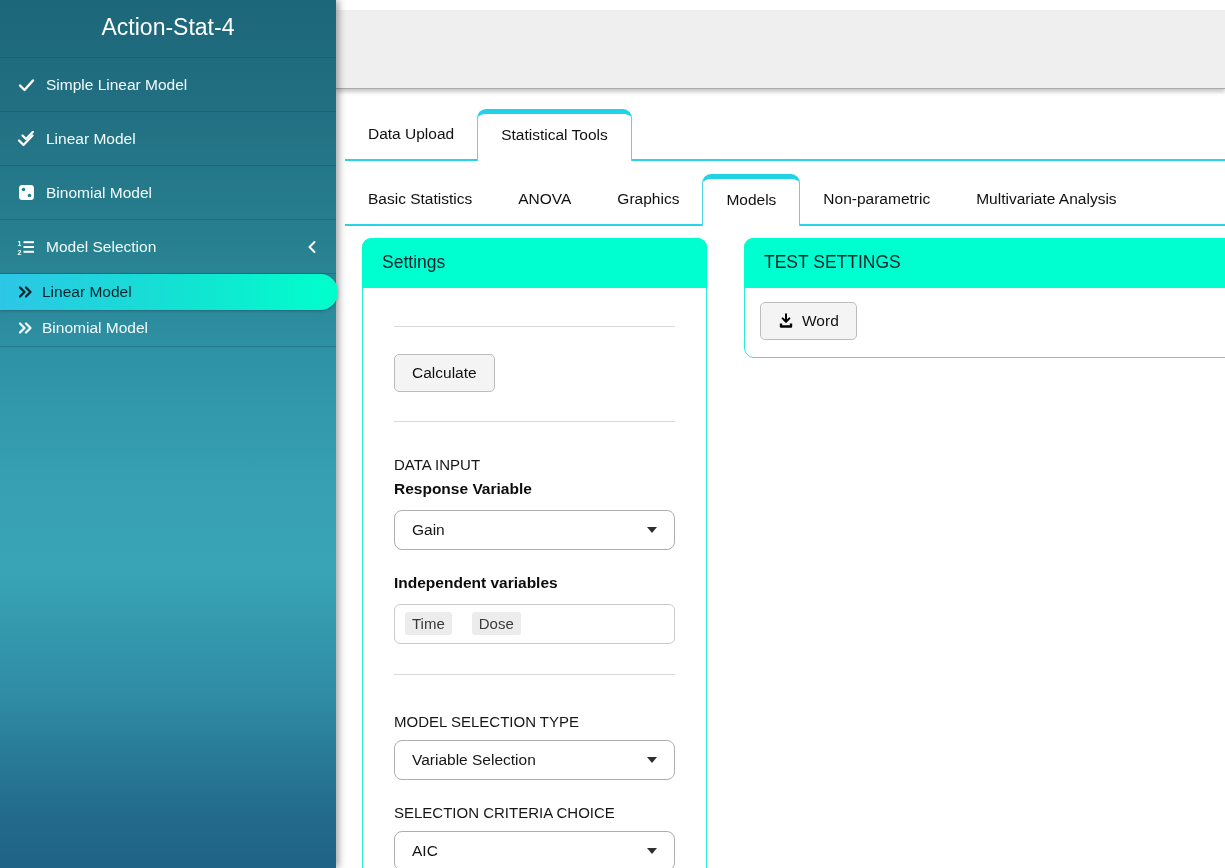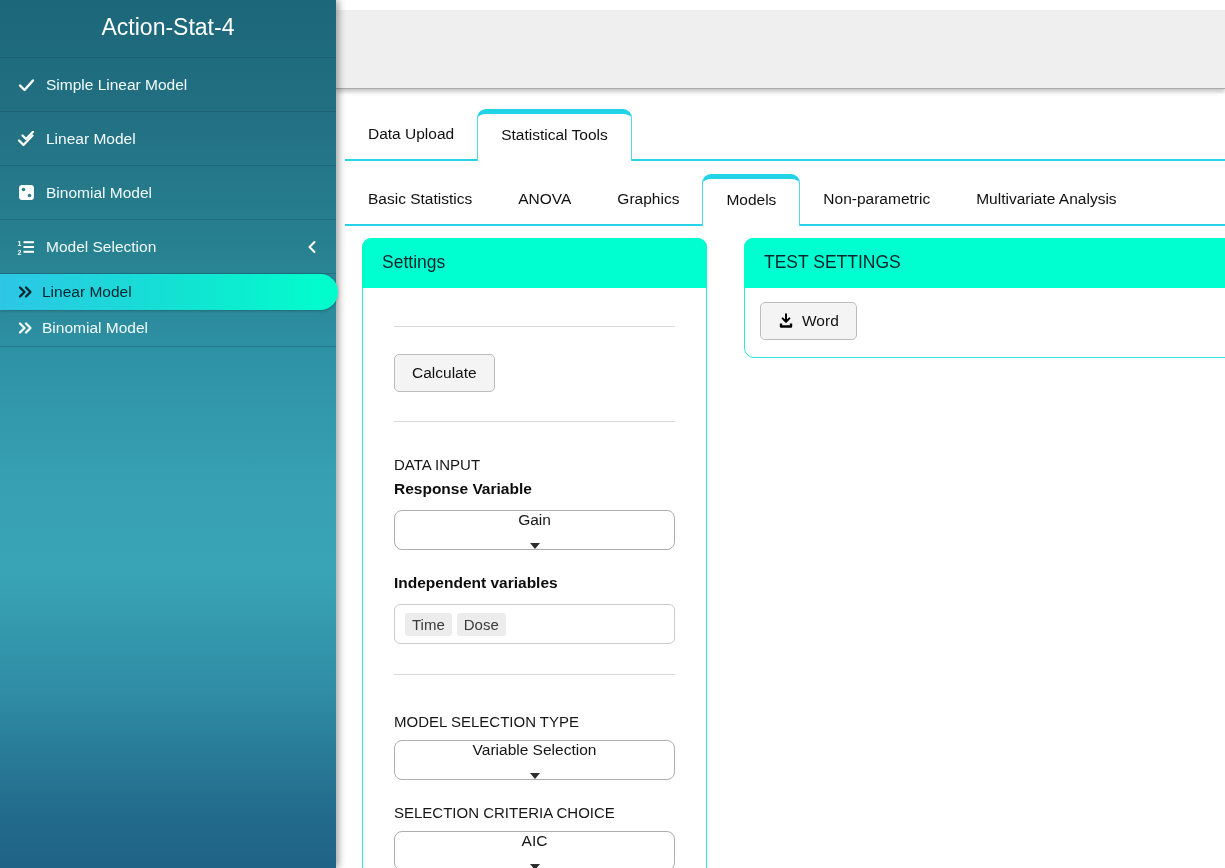--- a/index.html
+++ b/index.html
@@ -142,35 +142,34 @@
   .selectbox {
     height: 40px;
     border: 1px solid #aeaeae;
     border-radius: 8px;
     display: flex; align-items: center; justify-content: space-between;
     padding: 0 17px;
     font-size: 15.5px;
     color: #151515;
     cursor: pointer;
     background: #fff;
-    flex-direction: column;
   }
   .sel-gap { margin-bottom: 24px; }
   .caret-down {
     width: 0; height: 0;
     border-left: 5.5px solid transparent;
     border-right: 5.5px solid transparent;
     border-top: 6.5px solid #2e2e2e;
   }
   .tagsinput {
     min-height: 40px;
     border: 1px solid #cbcbcb;
     border-radius: 6px;
     padding: 7px 10px;
-    display: flex; gap: 5px; align-items: center;
+    display: flex; gap: 20px; align-items: flex-start;
     margin-bottom: 4px;
     cursor: text;
   }
   .chip {
     background: #ececec;
     border-radius: 3px;
     padding: 3px 7px;
     font-size: 15px;
     color: #3a3a3a;
   }

